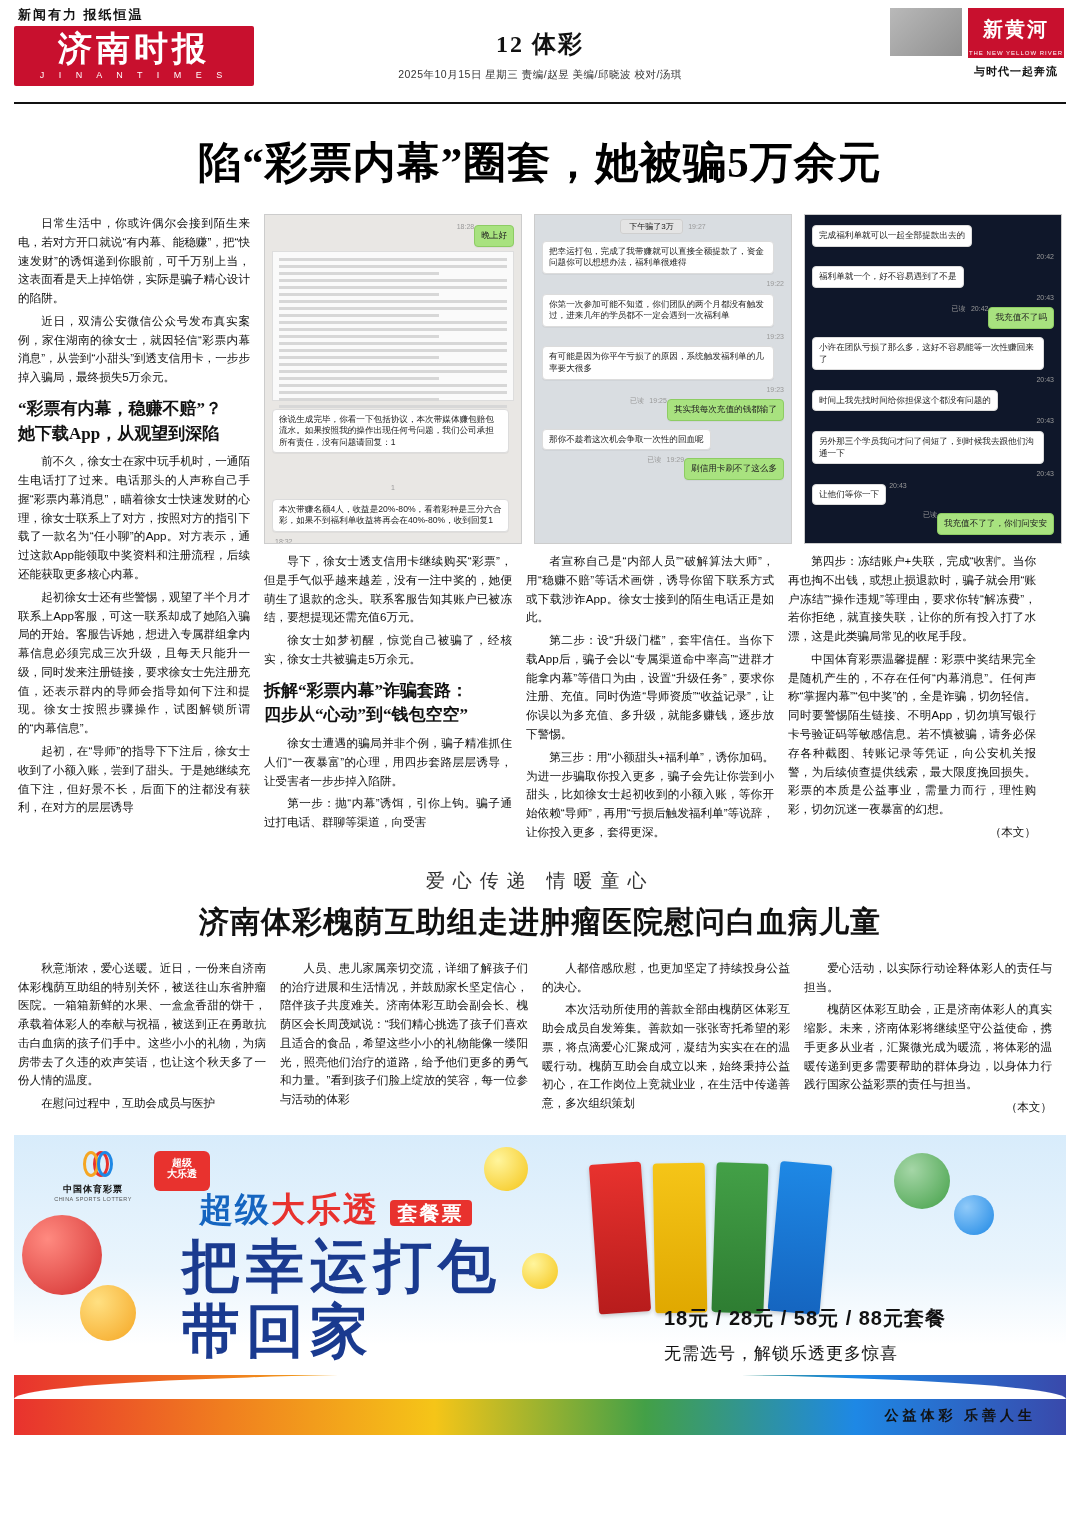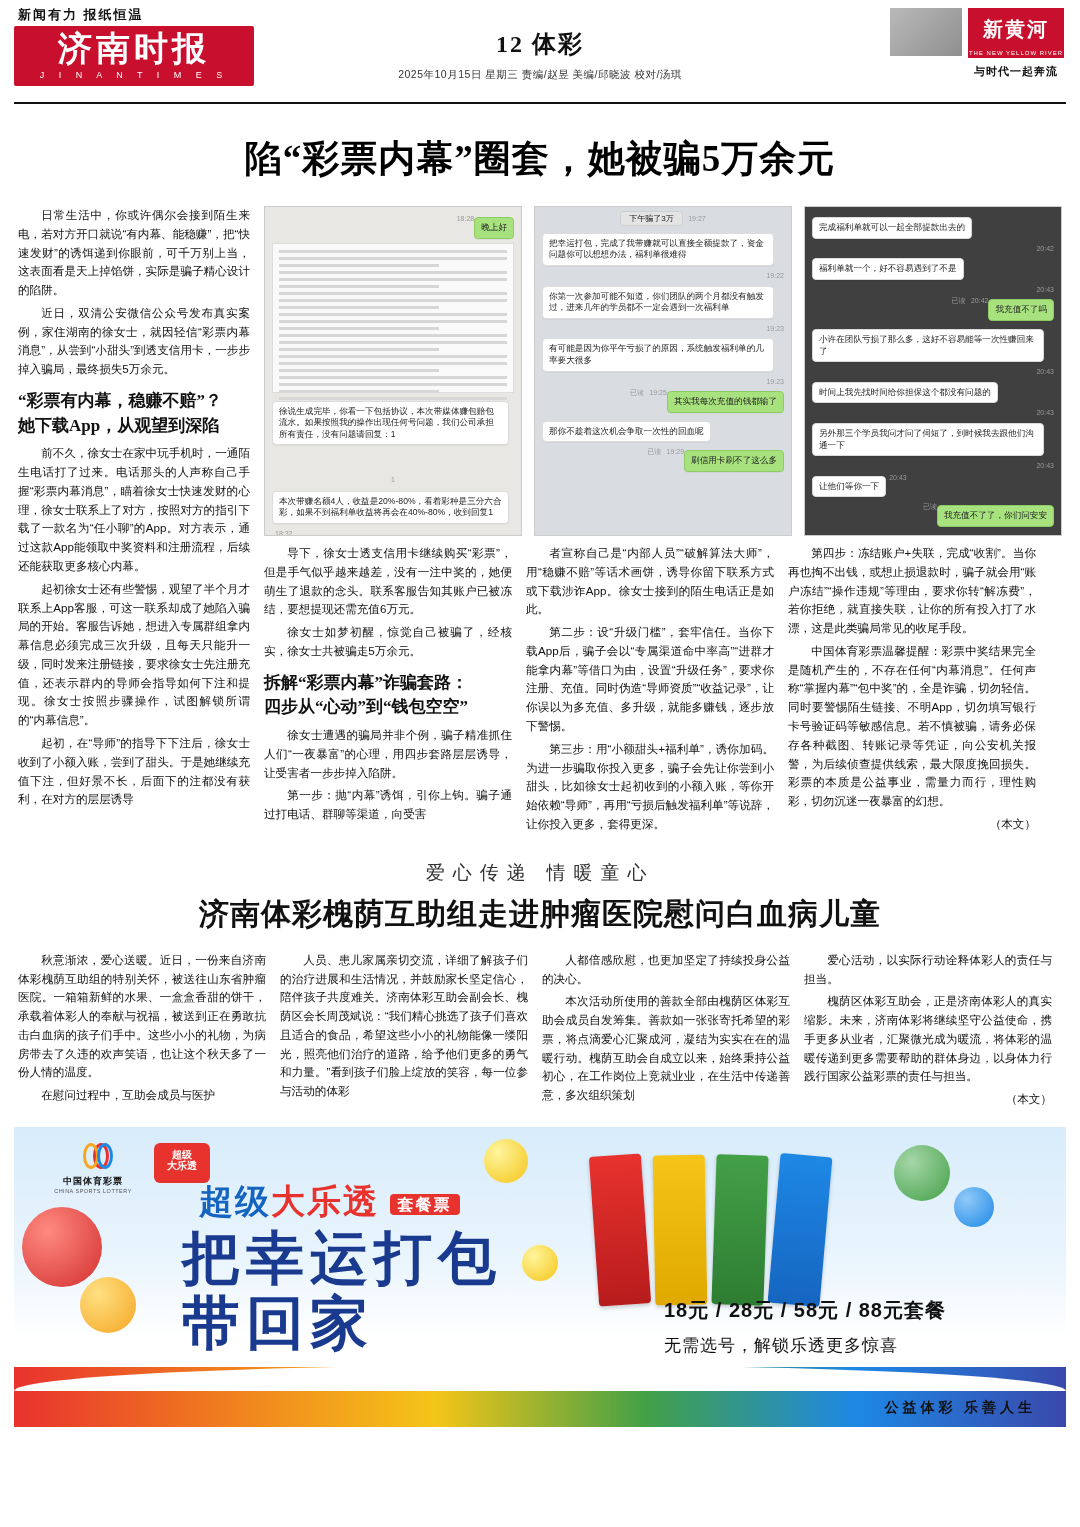--- a/index.html
+++ b/index.html
@@ -44,40 +44,40 @@
     font-family:"Liberation Serif", serif; font-weight:bold; font-size:20px; letter-spacing:2px;
   }
   .mr-logo-en { font-size:6px; text-align:center; color:#fff; background:#c8102e; padding-bottom:2px; letter-spacing:1px;}
   .mr-tag { font-size:11px; font-weight:bold; letter-spacing:1px; text-align:center; margin-top:6px; }
 
   .rule { height:2px; background:#111; margin:2px 14px 0 14px; }
 
   
   .headline {
     text-align:center; font-family:"Liberation Serif", serif;
-    font-weight:bold; font-size:37px; letter-spacing:1px;
+    font-weight:bold; font-size:43px; letter-spacing:1px;
     margin:30px 0 22px 0; color:#000;
   }
 
   
   .story { padding:0 18px; }
   .cols { display:flex; gap:14px; }
   .col { width:248px; font-size:11.6px; line-height:1.62; text-align:justify; }
   .col p { margin:0 0 4px 0; text-indent:2em; }
   .sub-h {
     font-family:"Liberation Serif", serif; font-weight:bold; font-size:17px;
     line-height:1.45; margin:10px 0 6px 0; text-indent:0;
   }
 
   
   .shots { display:flex; gap:12px; margin-bottom:8px; }
   .shot { border:1px solid #ccc; background:#f2f2f2; position:relative; overflow:hidden; }
   .shot-a { width:258px; height:330px; background:#e9e7e4; }
   .shot-b { width:258px; height:330px; background:#d9dde1; }
-  .shot-c { width:258px; height:330px; background:#404040; }
+  .shot-c { width:258px; height:330px; background:#0f172a; }
 
   .chat { padding:6px 7px; font-size:8.6px; line-height:1.35; color:#222; }
   .bubble {
     background:#fff; border:1px solid #dcdcdc; border-radius:4px;
     padding:4px 6px; margin:4px 0; display:inline-block; max-width:92%;
     box-shadow:0 1px 0 rgba(0,0,0,.04);
   }
   .bubble.right { background:#a8e27f; border-color:#8dcc63; float:right; clear:both; }
   .bubble.left { float:left; clear:both; }
   .stamp { font-size:7px; color:#999; margin-left:3px; }
@@ -106,21 +106,21 @@
   .ad-sports-ring span:nth-child(2){ left:14px; border-color:#f5a623; }
   .ad-sports-ring span:nth-child(3){ left:28px; border-color:#1e88e5; }
   .ad-sports-text { font-size:9px; font-weight:bold; letter-spacing:1px; }
   .ad-sports-en { font-size:5.5px; color:#555; letter-spacing:.5px; }
   .ad-dlt-badge { position:absolute; left:140px; top:16px; background:#e8322e; color:#fff;
                   width:56px; height:40px; border-radius:6px; text-align:center; font-size:11px;
                   font-weight:bold; line-height:1.1; padding-top:6px; }
   .ad-title1 { position:absolute; left:185px; top:52px; font-size:34px; font-weight:bold;
                font-family:"Liberation Serif", serif; color:#e8322e; letter-spacing:2px; }
   .ad-title1 .blue { color:#1565c0; }
-  .ad-title1 .tag { background:#e8322e; color:#fff; font-size:16px; padding:2px 8px; border-radius:4px; vertical-align:middle;}
+  .ad-title1 .tag { background:#e8322e; color:#fff; font-size:20px; padding:2px 8px; border-radius:4px; vertical-align:middle;}
   .ad-big { position:absolute; left:168px; top:100px; font-family:"Liberation Serif", serif;
             font-weight:bold; font-size:58px; color:#1a3a8f; letter-spacing:6px; line-height:1.12; }
   .ad-right-text { position:absolute; right:120px; top:170px; text-align:left; }
   .ad-price { font-size:20px; font-weight:bold; color:#111; letter-spacing:1px; }
   .ad-sub { font-size:17px; color:#111; margin-top:10px; letter-spacing:1px; }
   .ad-tickets { position:absolute; left:580px; top:28px; display:flex; gap:8px; }
   .tk { width:52px; height:150px; border-radius:4px; transform:rotate(-4deg); box-shadow:0 2px 4px rgba(0,0,0,.2); }
   .tk:nth-child(2){ transform:rotate(-1deg); } .tk:nth-child(3){ transform:rotate(2deg);} .tk:nth-child(4){ transform:rotate(5deg);}
   .ad-balls span { position:absolute; border-radius:50%; }
   .ad-footer { position:absolute; right:30px; bottom:10px; font-family:"Liberation Serif", serif;

